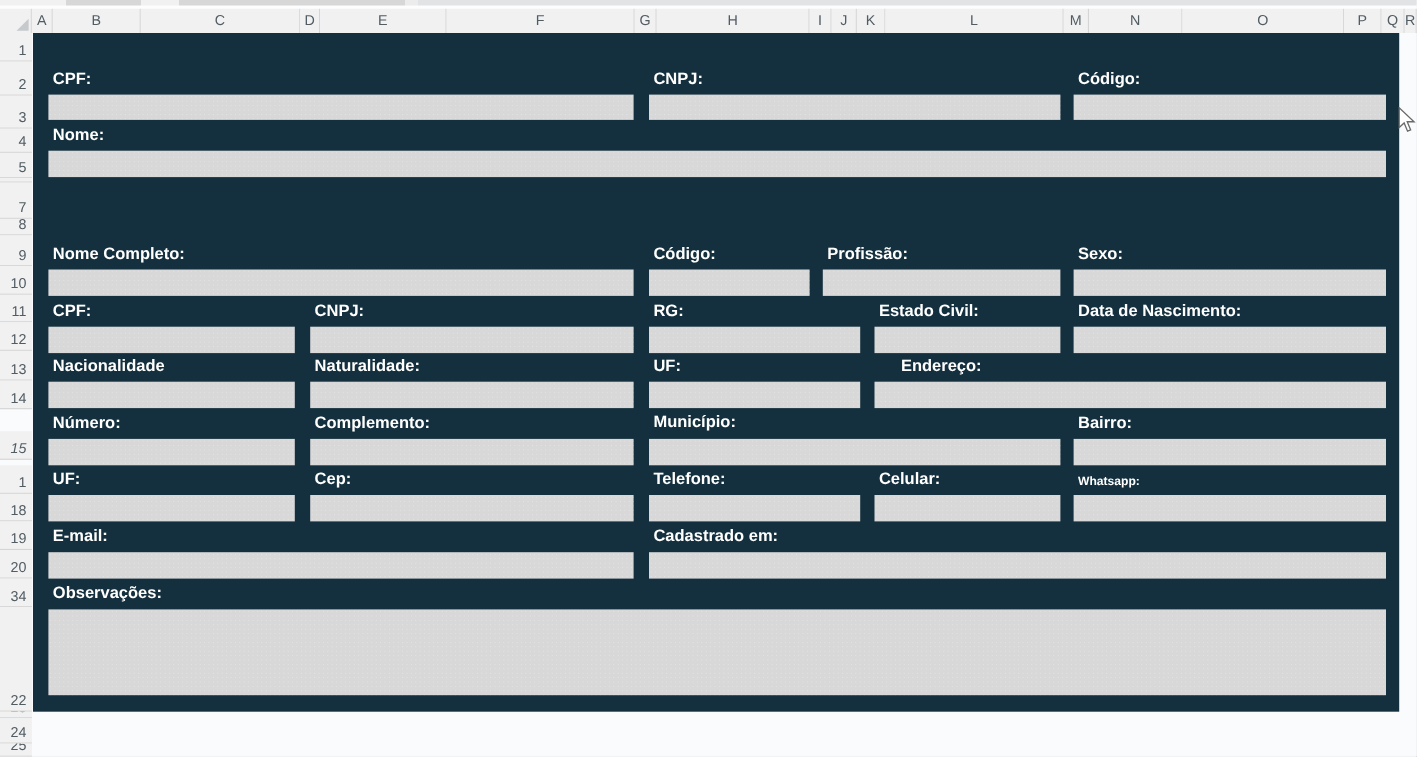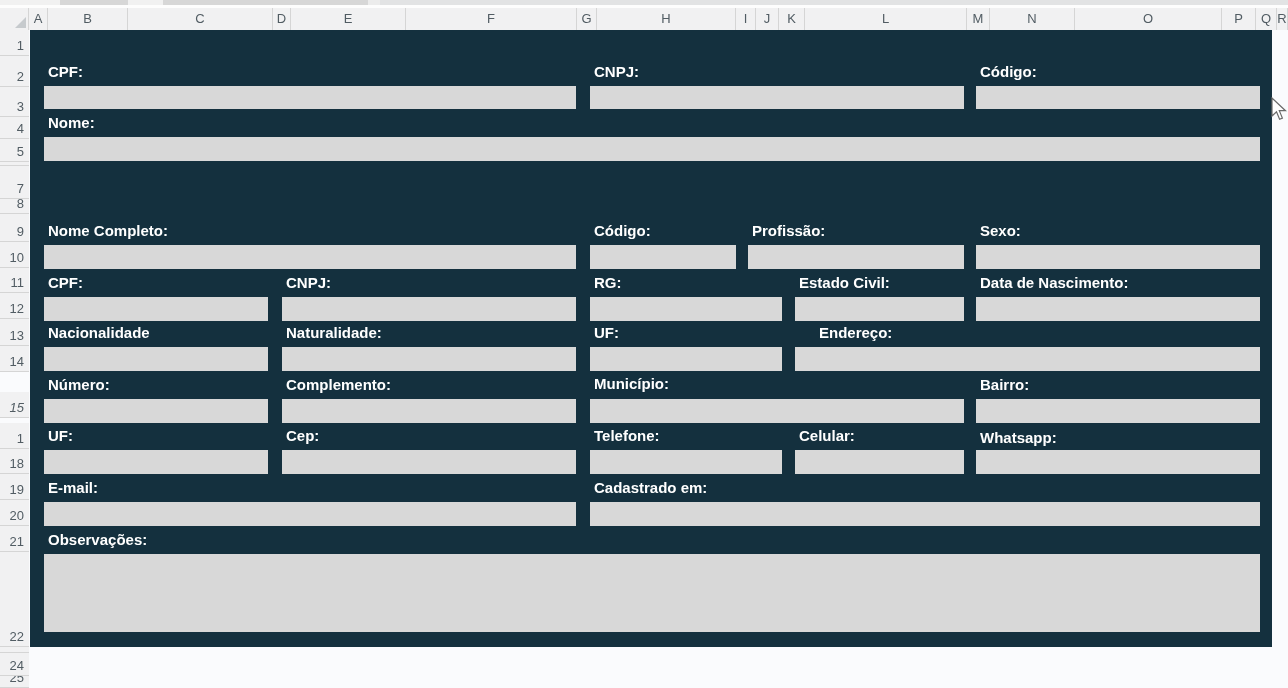--- a/index.html
+++ b/index.html
@@ -49,21 +49,21 @@
 
   .heading {
     position:absolute; left:52px; top:168px; margin:0;
     font-size:26px; line-height:34px; font-weight:700; color:var(--label-text,#fff);
   }
 
   .f-label {
     position:absolute; color:var(--label-text,#fff); font-weight:700;
     font-size:15px; line-height:20px; white-space:nowrap;
   }
-  .f-label.small { font-size:15px; line-height:18px; }
+  .f-label.small { font-size:11px; line-height:18px; }
 
   .f-input {
     position:absolute; box-sizing:border-box;
     background-color:var(--input-fill,#d8d8d8);
     background-image:radial-gradient(rgba(255,255,255,.33) 14%, rgba(0,0,0,0) 15%);
     background-size:4px 4px;
   }
 
   .cursor { position:absolute; pointer-events:none; }
 </style>
@@ -110,21 +110,21 @@
       <div class="row-h" style="top: 268px; height: 25px;">11</div>
       <div class="row-h" style="top: 293px; height: 26px;">12</div>
       <div class="row-h" style="top: 319px; height: 27px;">13</div>
       <div class="row-h" style="top: 346px; height: 26px;">14</div>
       <div class="row-h" style="top: 392px; height: 26px; font-style: italic;">15</div>
       <div class="row-h" style="top: 398px; height: 25px; margin-top: 36px;">16</div>
       <div class="row-h" style="top: 423px; height: 26px;">1</div>
       <div class="row-h" style="top: 449px; height: 25px; text-align: center;">18</div>
       <div class="row-h" style="top: 474px; height: 26px;">19</div>
       <div class="row-h" style="top: 500px; height: 26px;">20</div>
-      <div class="row-h" style="top: 526px; height: 26px;">21</div>
+      <div class="row-h" style="top: 526px; height: 26px;">34</div>
       <div class="row-h" style="top: 552px; height: 95px;">22</div>
       <div class="row-h" style="top: 647px; height: 6px;">23</div>
       <div class="row-h" style="top: 653px; height: 23px;">24</div>
       <div class="row-h" style="top: 676px; height: 12px;">25</div>
     </div>
 
   <div class="panel"></div>
 
 
   <div id="fields">

